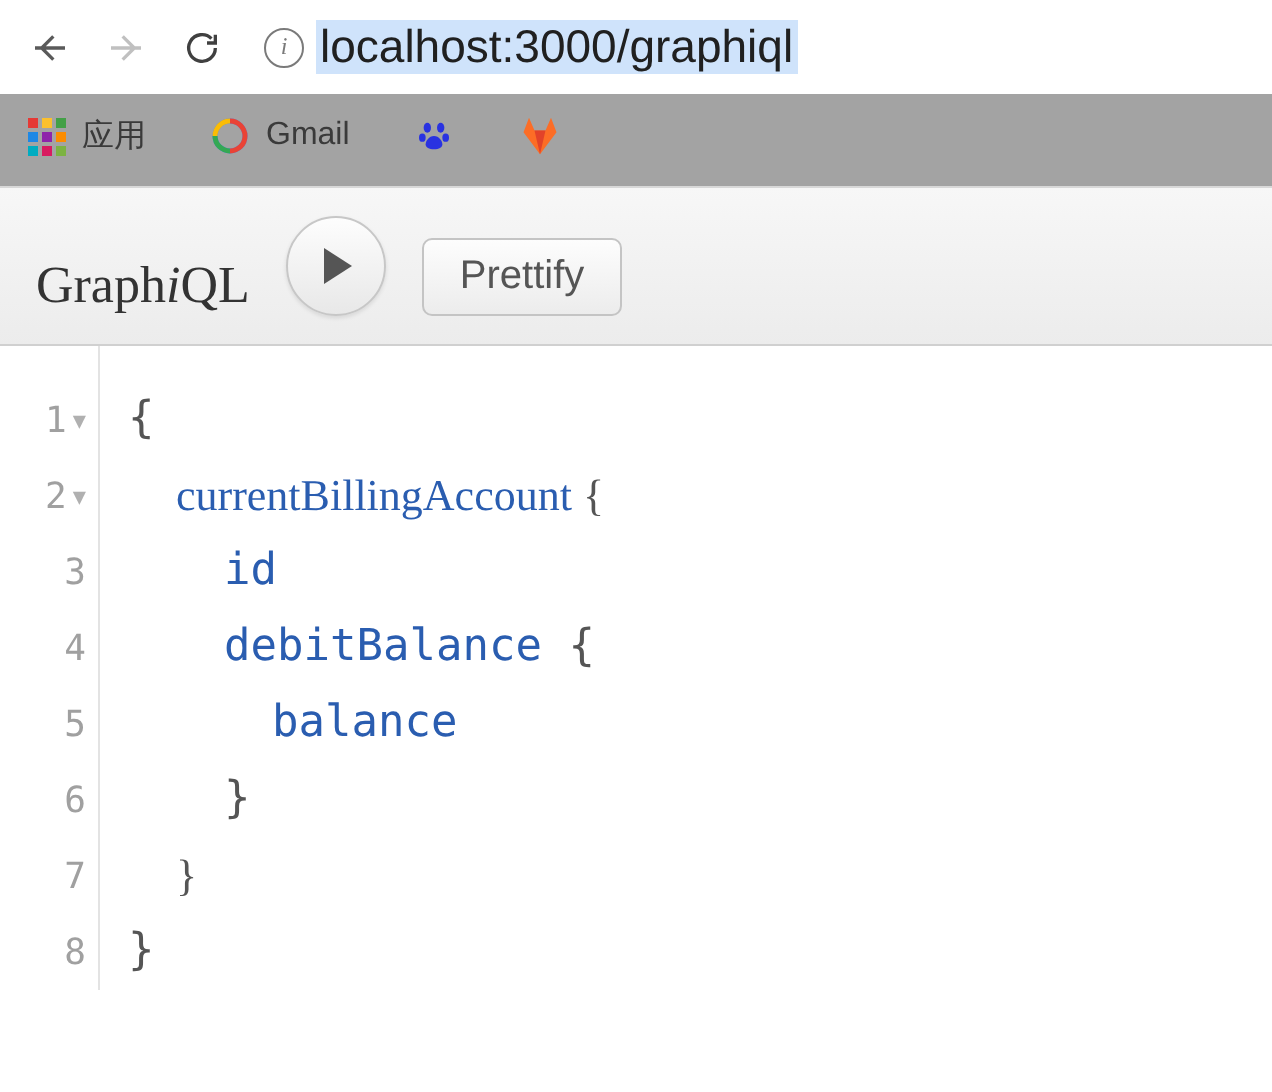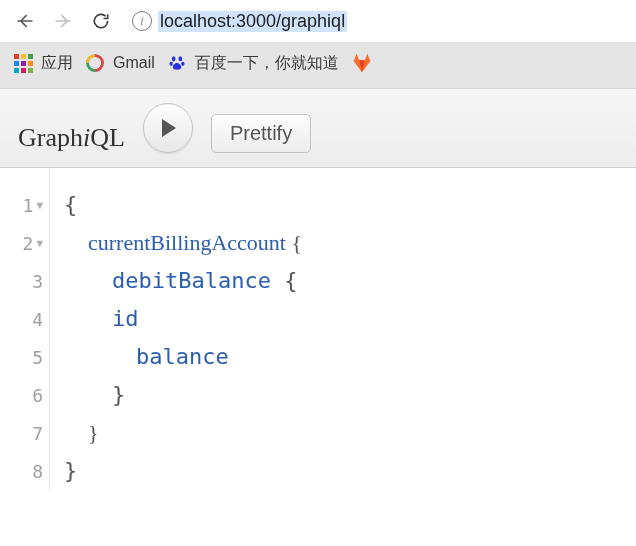--- a/index.html
+++ b/index.html
@@ -3,25 +3,25 @@
 <meta charset="utf-8">
 <style>
 * { margin: 0; padding: 0; box-sizing: border-box; }
 body { font-family: -apple-system, BlinkMacSystemFont, "Segoe UI", Arial, sans-serif; background: #fff; width: 636px; height: 546px; overflow: hidden; }
 
 
 .browser-nav { display: flex; align-items: center; padding: 6px 10px; gap: 8px; background: #fff; }
 .nav-btn { width: 30px; height: 30px; display: flex; align-items: center; justify-content: center; color: #5a5a5a; }
 .nav-btn.disabled { color: #c0c0c0; }
 .address-bar { flex: 1; display: flex; align-items: center; background: #fff; border-radius: 16px; padding: 4px 8px; gap: 6px; }
-.url-text { font-size: 18px; color: #202020; background: #cfe3fb; padding: 0 2px; }
+.url-text { font-size: 23px; color: #202020; background: #cfe3fb; padding: 0 2px; }
 .info-circle { width: 20px; height: 20px; border: 1.5px solid #7a7a7a; border-radius: 50%; display: flex; align-items: center; justify-content: center; font-size: 12px; color: #7a7a7a; font-family: Georgia, serif; font-style: italic; }
 
 
-.bookmarks { display: flex; align-items: center; padding: 10px 14px 14px; gap: 12px; background: #e5e5e5; }
+.bookmarks { display: flex; align-items: center; padding: 10px 14px 14px; gap: 32px; background: #a3a3a3; }
 .bm-item { display: flex; align-items: center; gap: 8px; font-size: 16px; color: #3a3a3a; }
 .apps-icon { display: grid; grid-template-columns: repeat(3, 5px); grid-template-rows: repeat(3, 5px); gap: 2px; }
 .apps-icon span { width: 5px; height: 5px; }
 .apps-icon span:nth-child(1){background:#e53935;} .apps-icon span:nth-child(2){background:#fbc02d;} .apps-icon span:nth-child(3){background:#43a047;}
 .apps-icon span:nth-child(4){background:#1e88e5;} .apps-icon span:nth-child(5){background:#8e24aa;} .apps-icon span:nth-child(6){background:#fb8c00;}
 .apps-icon span:nth-child(7){background:#00acc1;} .apps-icon span:nth-child(8){background:#d81b60;} .apps-icon span:nth-child(9){background:#7cb342;}
 
 
 .gql-toolbar { display: flex; align-items: flex-end; padding: 14px 18px; gap: 18px; background: linear-gradient(#f7f7f7, #ececec); border-top: 1px solid #d8d8d8; border-bottom: 1px solid #d0d0d0; }
 .gql-logo { font-size: 26px; color: #333; font-family: Georgia, serif; }
@@ -94,21 +94,20 @@
     <span>Gmail</span>
   </div>
   <div class="bm-item">
     <svg width="20" height="20" viewBox="0 0 24 24">
         <ellipse cx="8" cy="7" rx="2.2" ry="3" fill="#2932E1"></ellipse>
         <ellipse cx="16" cy="7" rx="2.2" ry="3" fill="#2932E1"></ellipse>
         <ellipse cx="5" cy="13" rx="2" ry="2.5" fill="#2932E1"></ellipse>
         <ellipse cx="19" cy="13" rx="2" ry="2.5" fill="#2932E1"></ellipse>
         <path d="M12 12c-3 0-5 3-5 5s2 3 5 3 5-1 5-3-2-5-5-5z" fill="#2932E1"></path>
       </svg>
-    <span>百度一下，你就知道</span>
   </div>
   <div class="bm-item">
     <svg width="22" height="22" viewBox="0 0 24 24">
         <path d="M12 22L3 10l3-8 3 7h6l3-7 3 8z" fill="#FC6D26"></path>
         <path d="M12 22L9 9h6z" fill="#E24329"></path>
       </svg>
   </div>
 </div>
 
 <div class="gql-toolbar">
@@ -148,20 +147,20 @@
     <div class="gutter-line">
         <span>7</span>
       </div>
     <div class="gutter-line">
         <span>8</span>
       </div>
   </div>
   <div class="code">
     <div><span class="brace">{</span></div>
     <div class="indent1"><span class="field">currentBillingAccount</span><span class="brace"> {</span></div>
+    <div class="indent2"><span class="field">id</span></div>
     <div class="indent2"><span class="field">debitBalance</span><span class="brace"> {</span></div>
-    <div class="indent2"><span class="field">id</span></div>
     <div class="indent3"><span class="field">balance</span></div>
     <div class="indent2"><span class="brace">}</span></div>
     <div class="indent1"><span class="brace">}</span></div>
     <div><span class="brace">}</span></div>
   </div>
 </div>
 
 </body></html>

